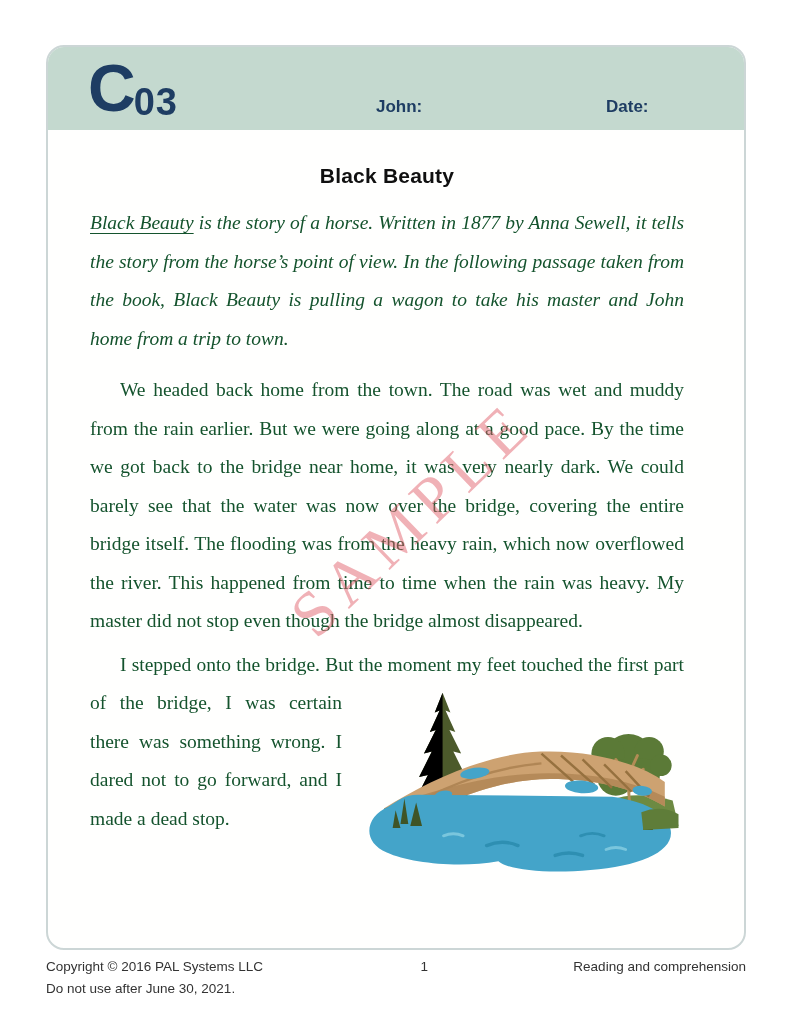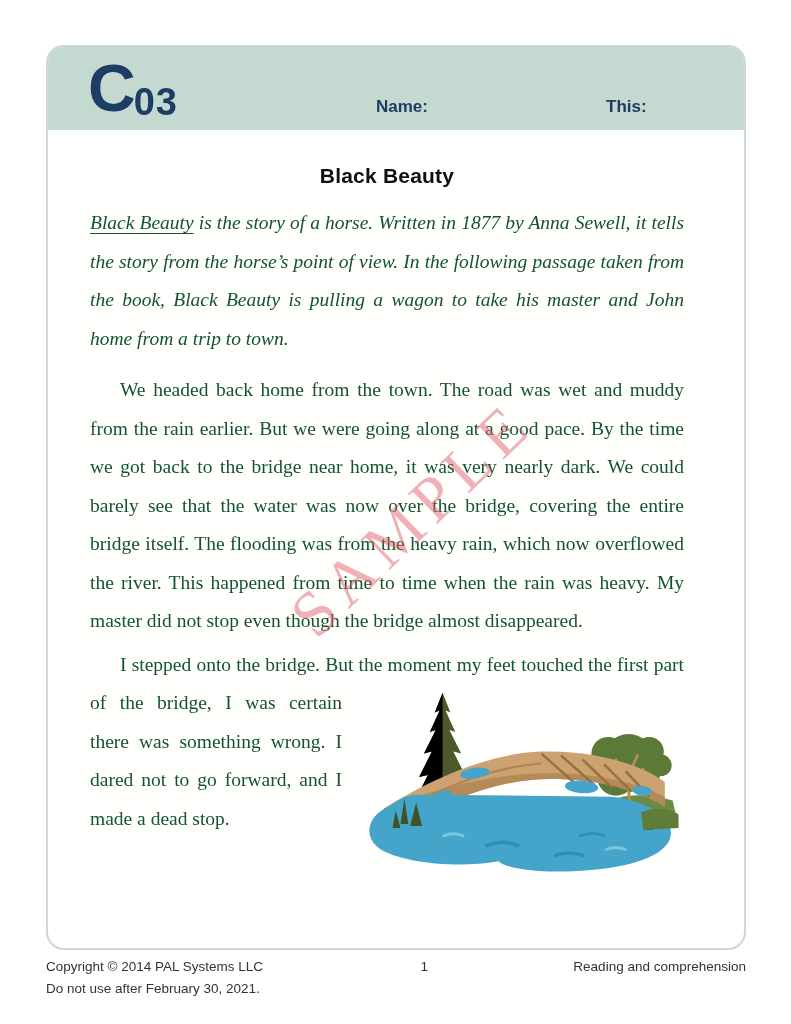--- a/index.html
+++ b/index.html
@@ -126,22 +126,22 @@
 <body style="--band: #c4d9cf; --navy: #1e3d63;">
 
 <div class="page">
 
   <div class="sheet">
 
     <header class="band">
       <div class="logo">
         <span class="logo-c">C</span><span class="logo-num">03</span>
       </div>
-      <span class="band-label name-label">Name:</span>
-      <span class="band-label date-label">This:</span>
+      <span class="band-label name-label">John:</span>
+      <span class="band-label date-label">Date:</span>
     </header>
 
     <main class="content">
       <h1 class="passage-title">Black Beauty</h1>
 
       <p class="serif-text intro"><span class="u-title">Black Beauty</span><span> is the story of a horse. Written in 1877 by Anna Sewell, it tells the story from the horse’s point of view. In the following passage taken from the book, Black Beauty is pulling a wagon to take his master and John home from a trip to town.</span></p>
 
       <p class="serif-text body-para">We headed back home from the town. The road was wet and muddy from the rain earlier. But we were going along at a good pace. By the time we got back to the bridge near home, it was very nearly dark. We could barely see that the water was now over the bridge, covering the entire bridge itself. The flooding was from the heavy rain, which now overflowed the river. This happened from time to time when the rain was heavy. My master did not stop even though the bridge almost disappeared.</p>
 
       <p class="serif-text body-para"><span>I stepped onto the bridge. But the moment my feet touched </span><span class="illustration">
@@ -191,20 +191,20 @@
             </g>
           </svg>
           </span><span>the first part of the bridge, I was certain there was something wrong. I dared not to go forward, and I made a dead stop.</span></p>
     </main>
 
     <div class="watermark">SAMPLE</div>
   </div>
 
   <footer class="footer">
     <div class="footer-left">
-      <div>Copyright © 2014 PAL Systems LLC</div>
-      <div>Do not use after February 30, 2021.</div>
+      <div>Copyright © 2016 PAL Systems LLC</div>
+      <div>Do not use after June 30, 2021.</div>
     </div>
     <div class="footer-center">1</div>
     <div class="footer-right">Reading and comprehension</div>
   </footer>
 
 </div>
 
 </body></html>

